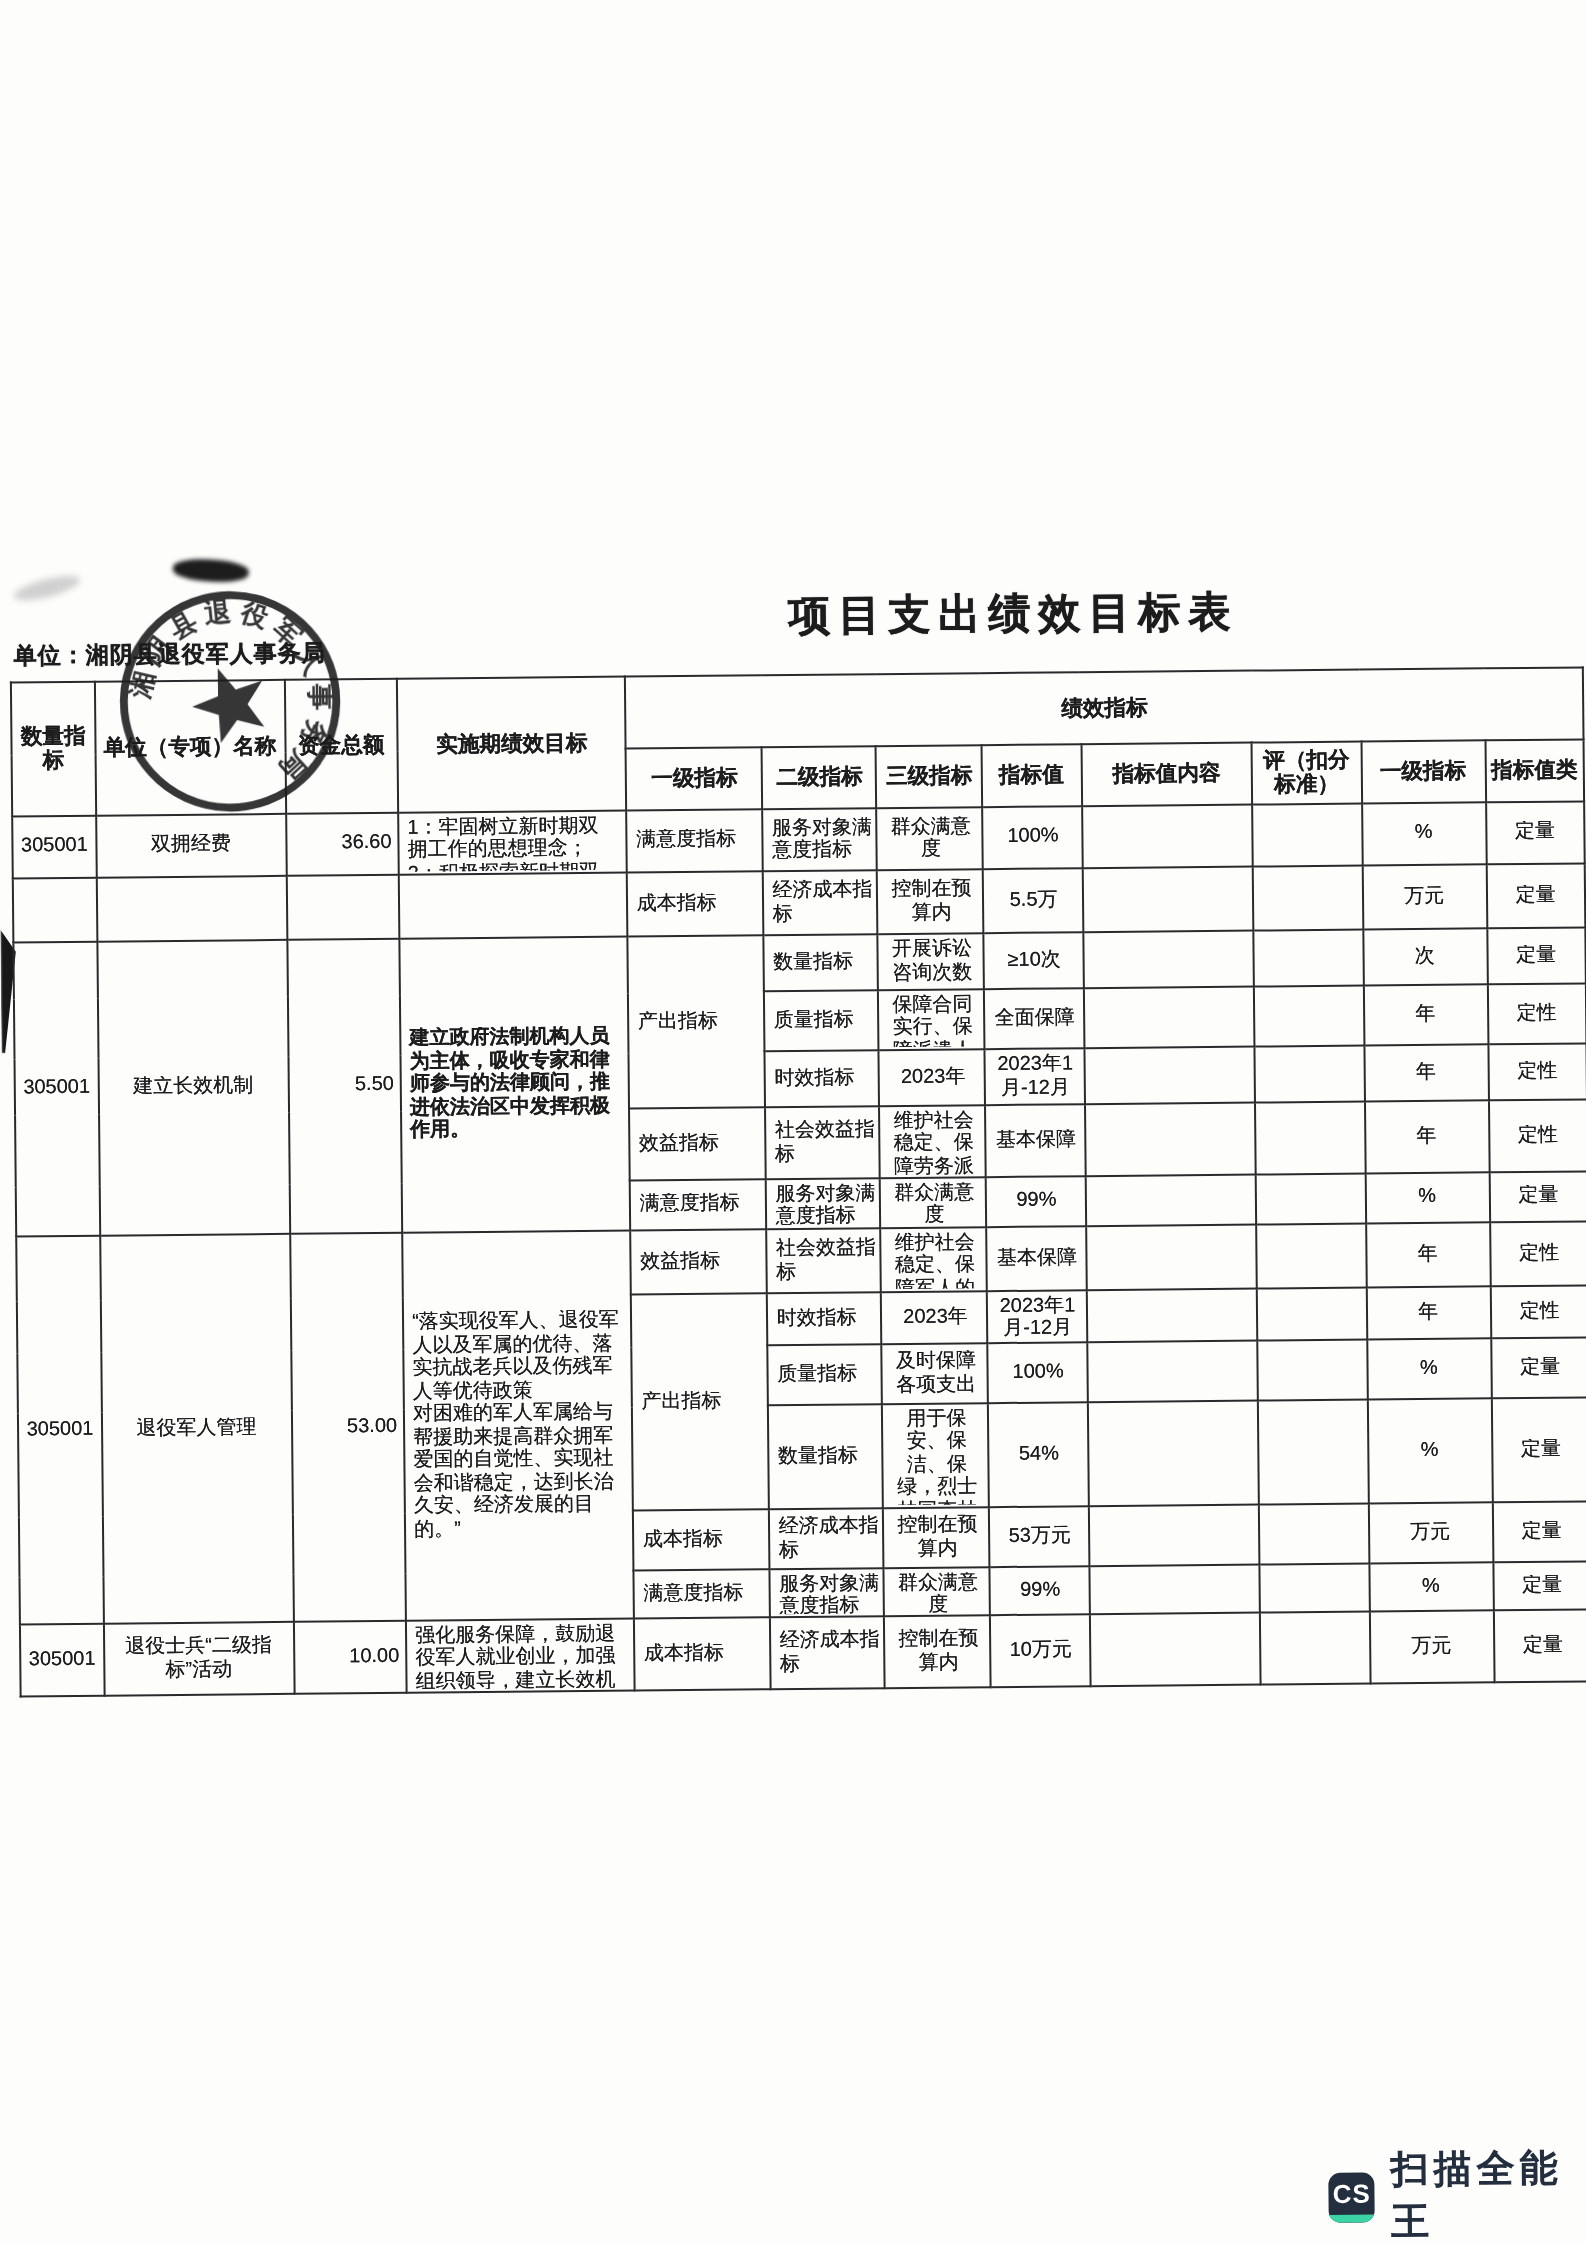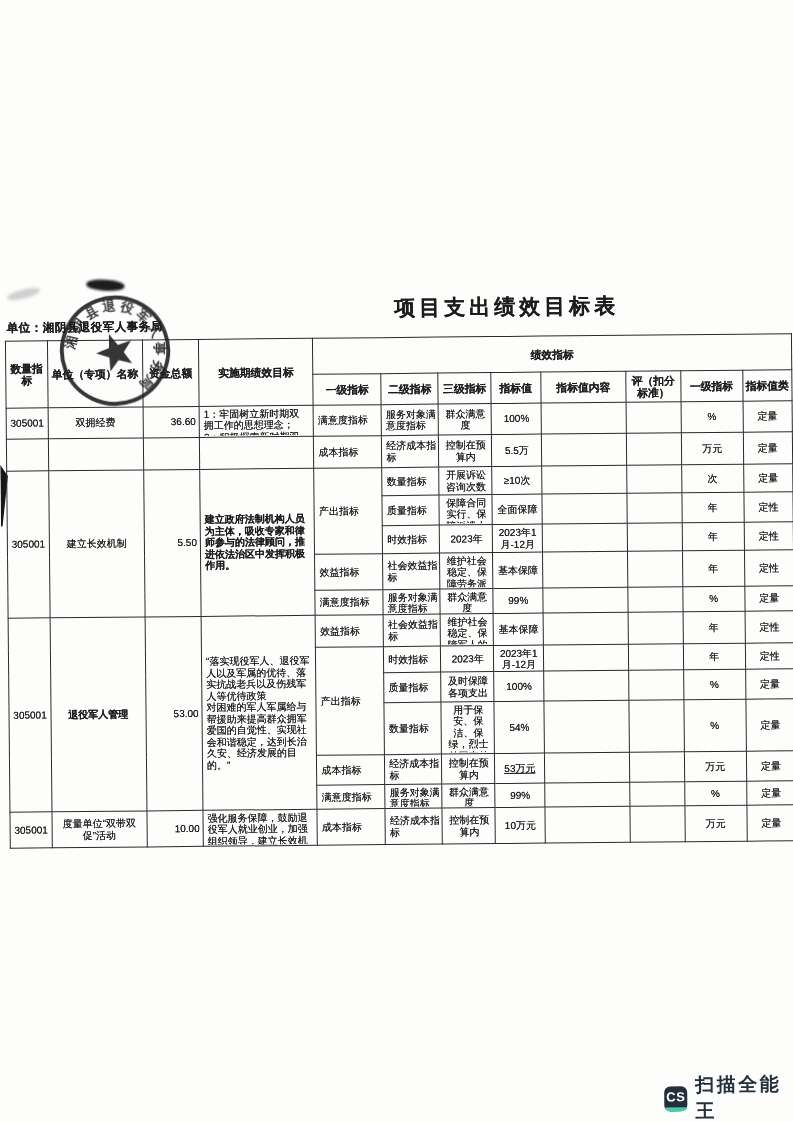--- a/index.html
+++ b/index.html
@@ -310,21 +310,21 @@
           </td>
           <td class="c-vt">
             <div class="cc" style="max-height: 21px;">定量</div>
           </td>
         </tr>
         <tr style="height: 32px;">
           <td rowspan="6" class="c-code">
             <div class="cc" style="max-height: 190px;">305001</div>
           </td>
           <td rowspan="6" class="c-name">
-            <div class="cc" style="max-height: 190px; font-weight: bold;">退役军人管理</div>
+            <div class="cc" style="max-height: 190px;">退役军人管理</div>
           </td>
           <td rowspan="6" class="c-amt">
             <div class="cc" style="max-height: 190px;">53.00</div>
           </td>
           <td rowspan="6" class="c-goal">
             <div class="cc" style="max-height: 190px;">“落实现役军人、退役军人以及军属的优待、落实抗战老兵以及伤残军人等优待政策
 对困难的军人军属给与帮援助来提高群众拥军爱国的自觉性、实现社会和谐稳定，达到长治久安、经济发展的目的。”</div>
           </td>
           <td class="c-l1">
             <div class="cc" style="max-height: 28px;">效益指标</div>
@@ -427,21 +427,21 @@
           <td class="c-l1">
             <div class="cc" style="max-height: 26px;">成本指标</div>
           </td>
           <td class="c-l2">
             <div class="cc" style="max-height: 26px;">经济成本指标</div>
           </td>
           <td class="c-l3">
             <div class="cc" style="max-height: 26px;">控制在预算内</div>
           </td>
           <td class="c-v">
-            <div class="cc" style="max-height: 26px; text-decoration: underline;">53万元</div>
+            <div class="cc" style="max-height: 26px;">53万元</div>
           </td>
           <td class="c-vc">
             <div class="cc" style="max-height: 26px;"></div>
           </td>
           <td class="c-rv">
             <div class="cc" style="max-height: 26px;"></div>
           </td>
           <td class="c-mu">
             <div class="cc" style="max-height: 26px;">万元</div>
           </td>
@@ -473,21 +473,21 @@
           </td>
           <td class="c-vt">
             <div class="cc" style="max-height: 20px;">定量</div>
           </td>
         </tr>
         <tr style="height: 36px;">
           <td class="c-code">
             <div class="cc" style="max-height: 32px;">305001</div>
           </td>
           <td class="c-name">
-            <div class="cc" style="max-height: 32px;">度量单位“双带双促”活动</div>
+            <div class="cc" style="max-height: 32px;">退役士兵“二级指标”活动</div>
           </td>
           <td class="c-amt">
             <div class="cc" style="max-height: 32px;">10.00</div>
           </td>
           <td class="c-goal">
             <div class="cc" style="max-height: 32px;">强化服务保障，鼓励退役军人就业创业，加强组织领导，建立长效机制</div>
           </td>
           <td class="c-l1">
             <div class="cc" style="max-height: 32px;">成本指标</div>
           </td>

